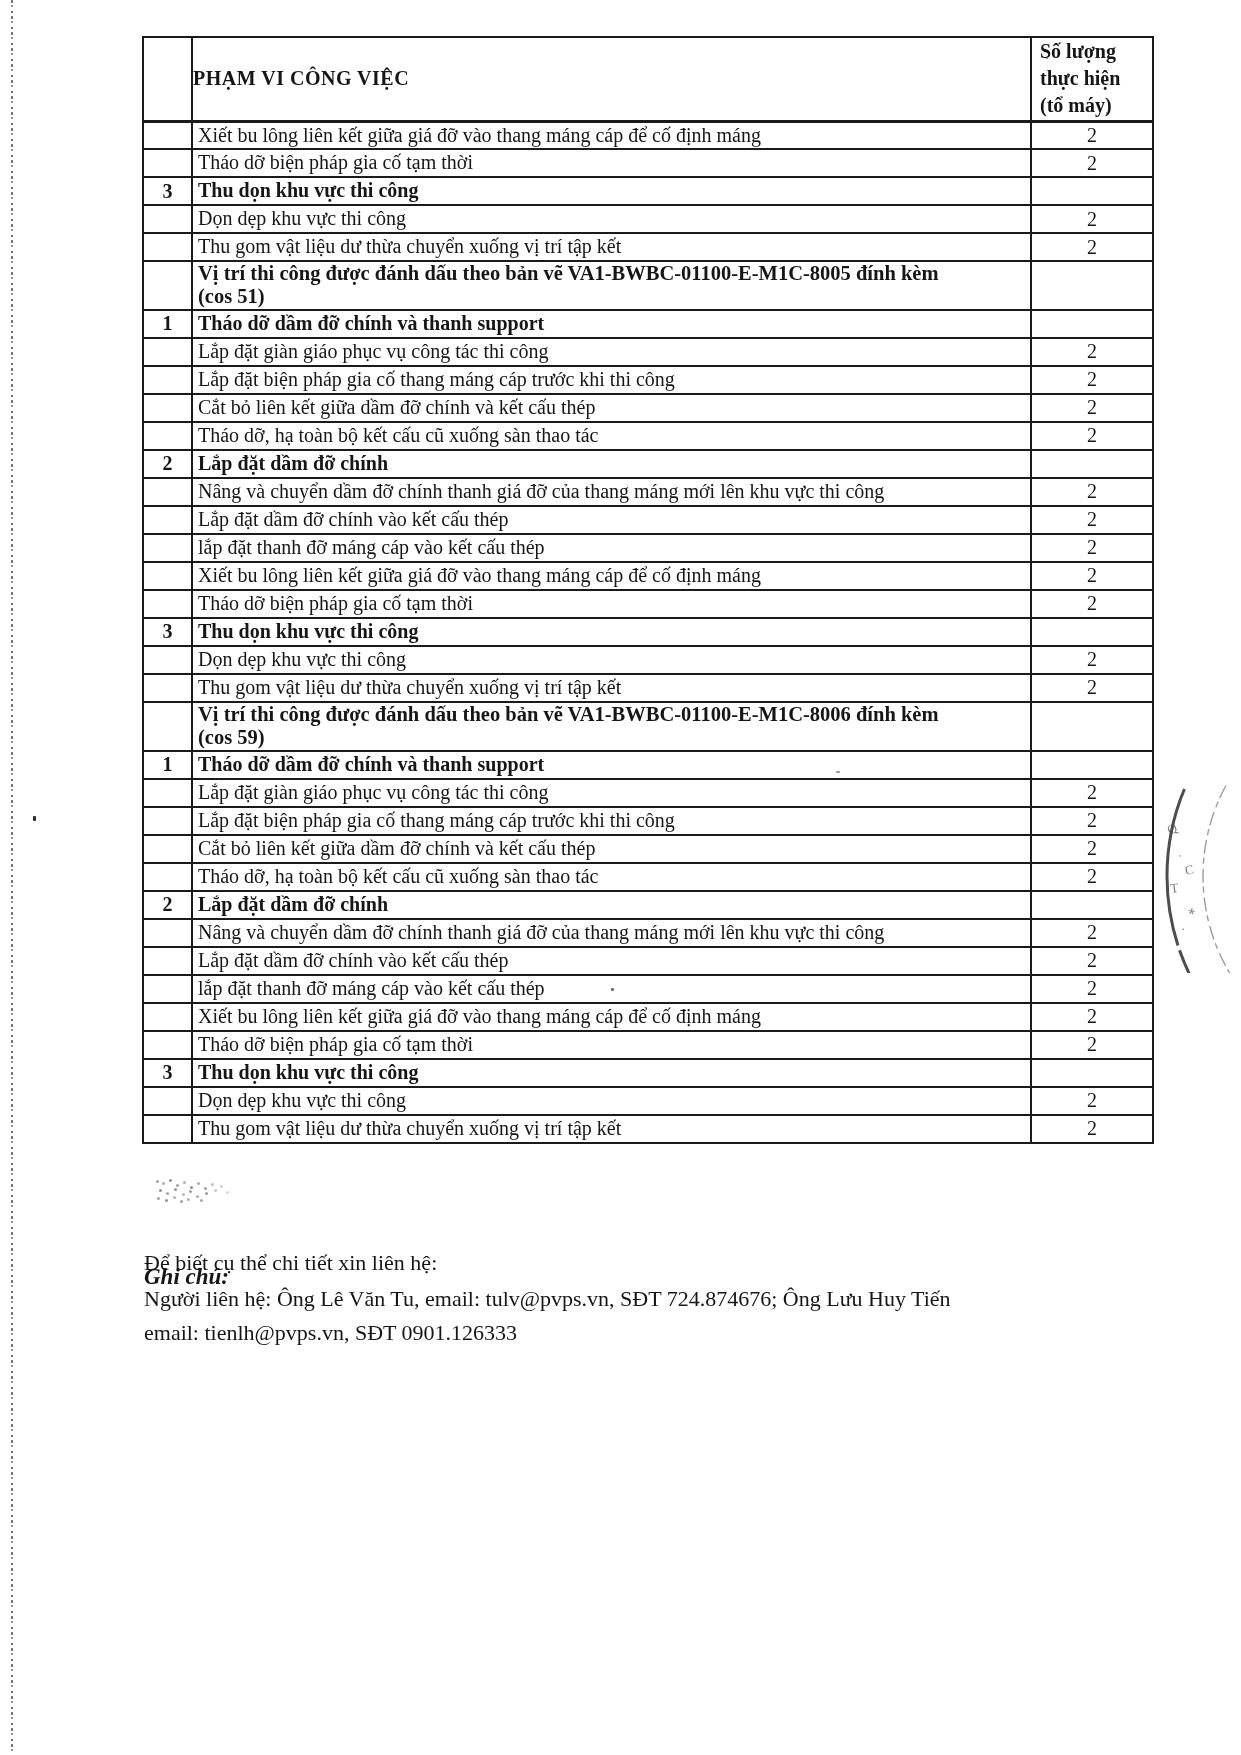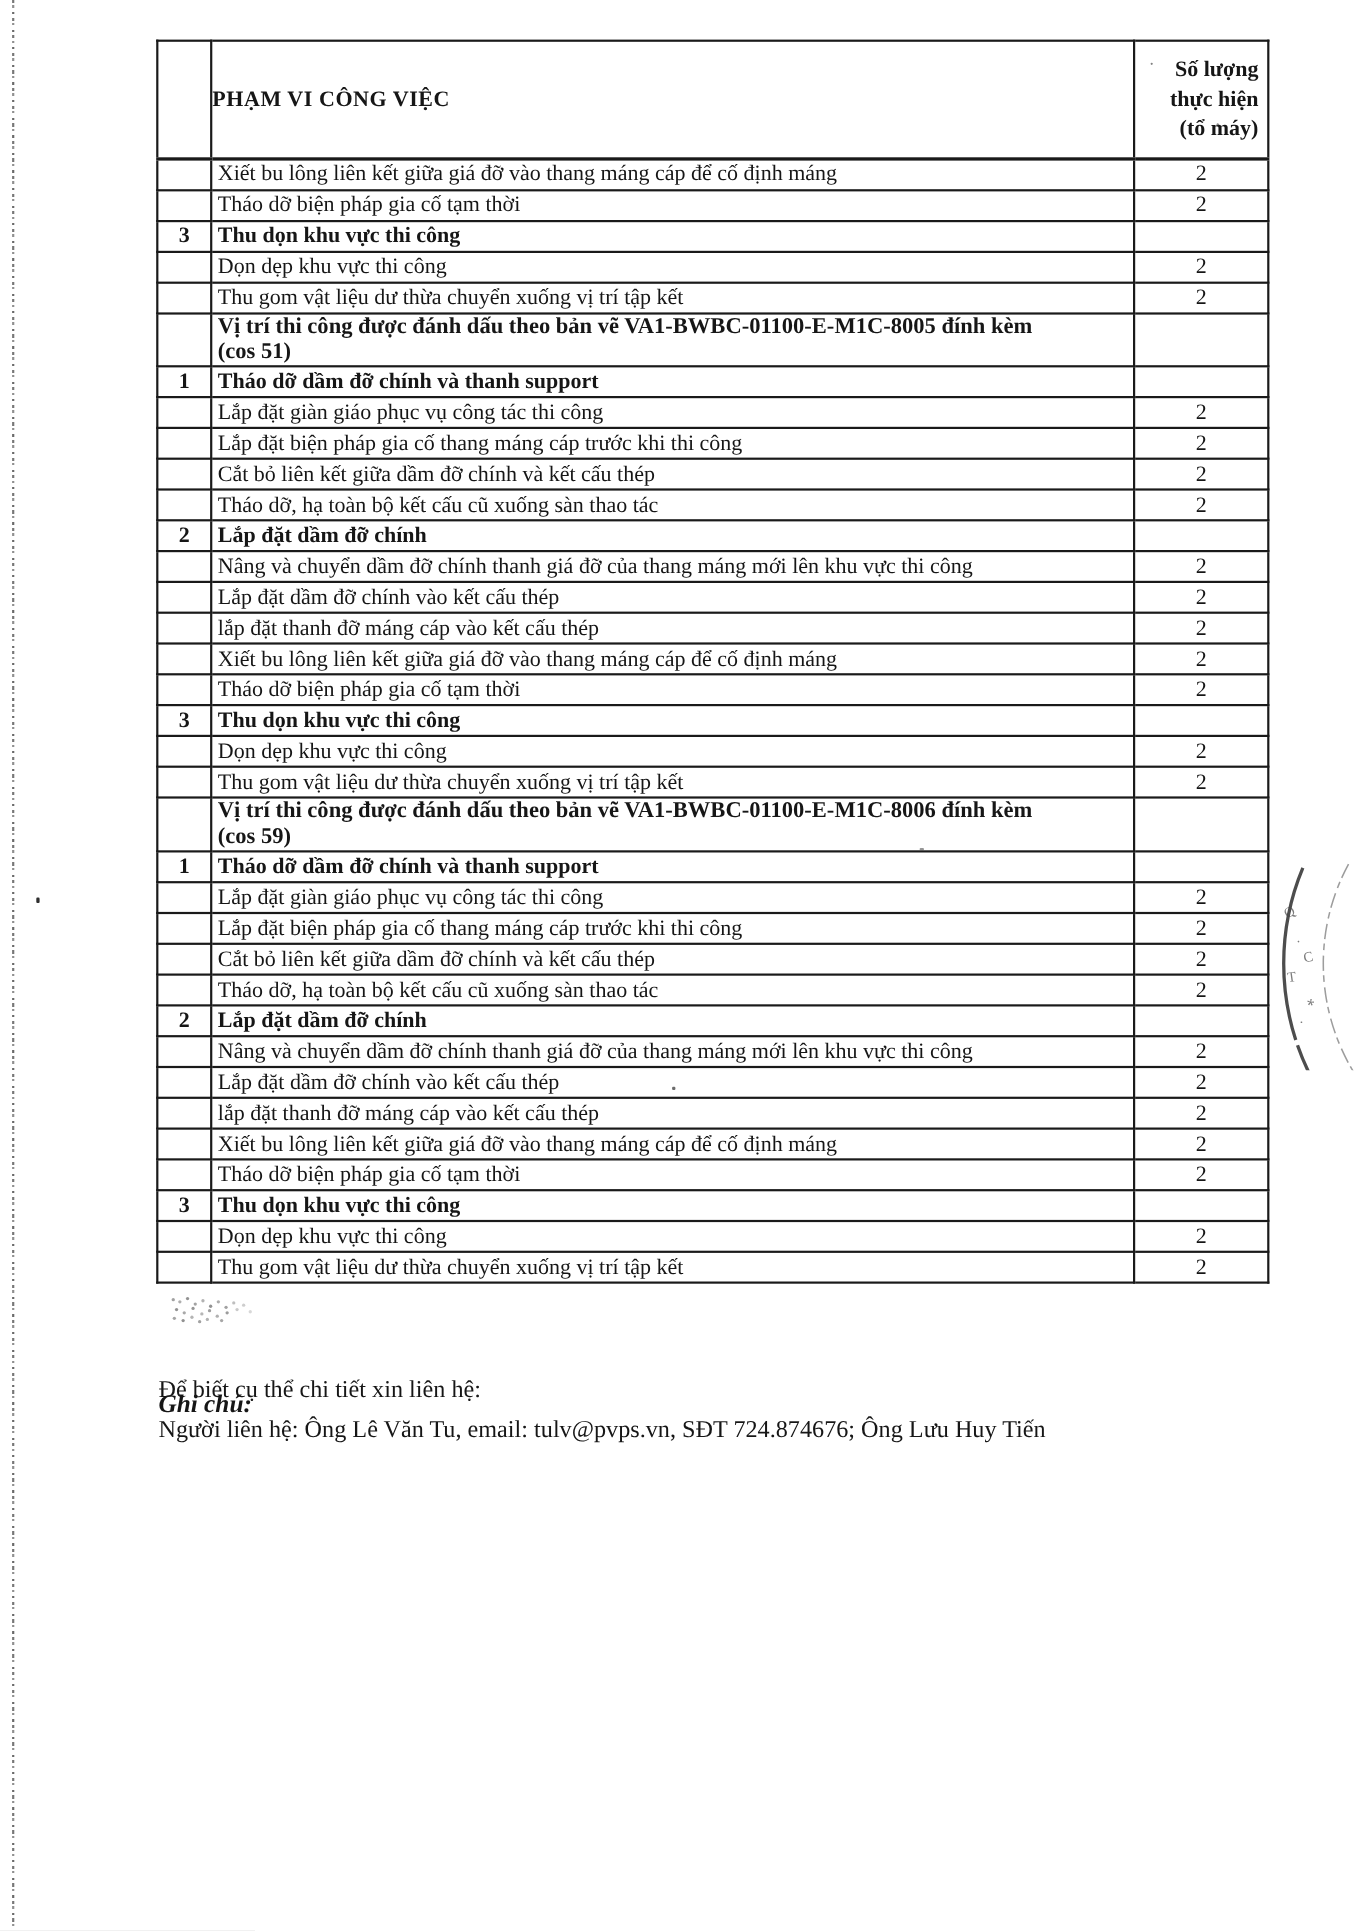--- a/index.html
+++ b/index.html
@@ -38,21 +38,21 @@
   table.work col.c-desc { width: 839px; }
   table.work col.c-qty  { width: 122px; }
   table.work th, table.work td {
     border: 2px solid #1a1a1a;
     font-size: 20px;
     vertical-align: middle;
     overflow: hidden;
   }
   table.work thead th { height: 84px; font-weight: bold; border-bottom-width: 3px; }
   th.h-scope { text-align: left; font-size: 21px; letter-spacing: .5px; }
-  th.h-qty   { text-align: right; font-size: 19px; line-height: 1.35; padding: 12px 8px; }
+  th.h-qty   { text-align: left; font-size: 19px; line-height: 1.35; padding: 0 8px; }
   tbody tr { height: 28px; }
   tbody tr.row-drawing { height: 46px; }
   td.stt  { text-align: center; font-weight: bold; }
   td.desc { padding: 0 4px 1px 5px; line-height: 1.12; white-space: pre-line; }
   td.qty  { text-align: center; }
   tr.row-section td.desc, tr.row-drawing td.desc { font-weight: bold; }
   tr.row-drawing td.desc { font-size: 20.5px; }
 
   
   .note { position: absolute; left: 144px; font-size: 22px; }
@@ -284,20 +284,21 @@
       <td class="qty">2</td>
     </tr>
       </tbody>
   </table>
 
   <div class="smudge"></div>
 
   <div class="note note-title">Ghi chú:</div>
   <div class="note note-intro">Để biết cụ thể chi tiết xin liên hệ:</div>
   <div class="note note-c1">Người liên hệ: Ông Lê Văn Tu, email: tulv@pvps.vn, SĐT 724.874676; Ông Lưu Huy Tiến</div>
+  <div class="note note-c2">email: tienlh@pvps.vn, SĐT 0901.126333</div>
 
   <svg class="stamp" viewBox="0 0 83 190" xmlns="http://www.w3.org/2000/svg">
     <circle cx="235" cy="93" r="226" fill="none" stroke="#2e2e2e" stroke-width="3" stroke-dasharray="160 8 40 5" opacity="0.85"></circle>
     <circle cx="235" cy="93" r="190" fill="none" stroke="#5c5c5c" stroke-width="1.4" stroke-dasharray="6 4 14 5" opacity="0.6"></circle>
     <g fill="#474747" opacity="0.7" font-family="'Liberation Serif', serif" font-size="13">
       <text x="12" y="52" transform="rotate(-28 12 52)">Q</text>
       <text x="21" y="74" transform="rotate(-20 21 74)">.</text>
       <text x="28" y="92" transform="rotate(-12 28 92)">C</text>
       <text x="13" y="110" transform="rotate(-8 13 110)">T</text>
       <text x="30" y="128" transform="rotate(8 30 128)">⁎</text>

